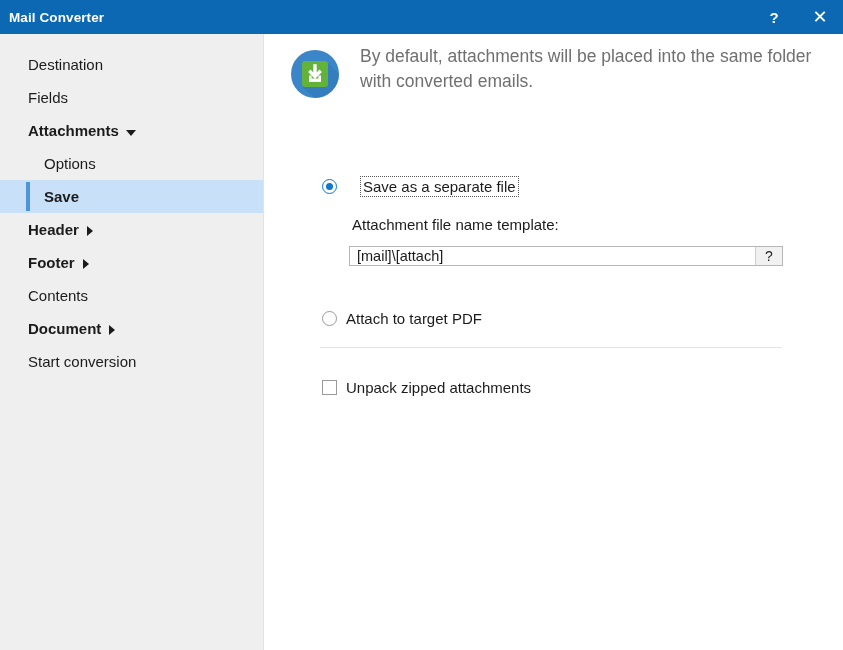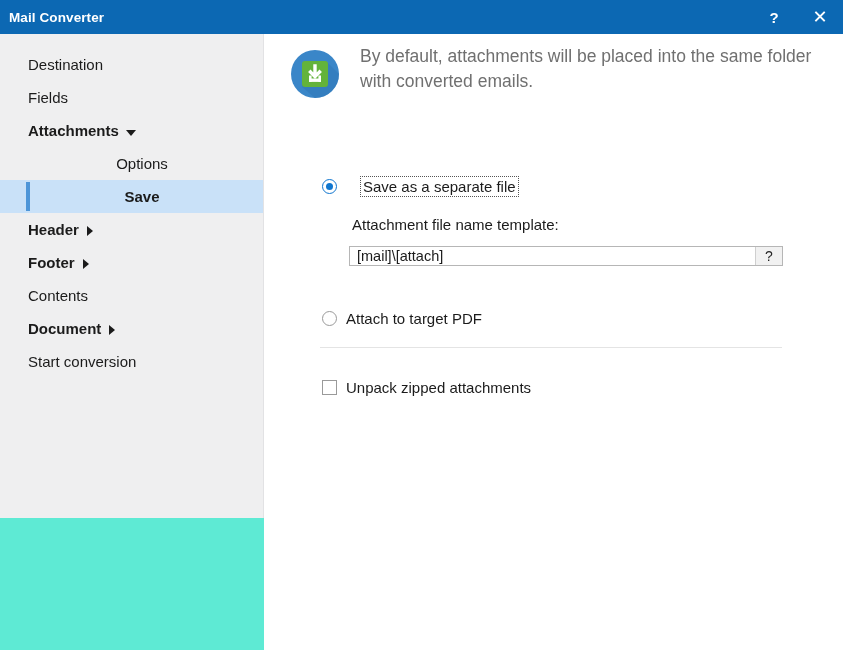--- a/index.html
+++ b/index.html
@@ -8,21 +8,21 @@
     width: 843px; height: 650px;
     background: #ffffff;
     font-family: "Liberation Sans", sans-serif;
     overflow: hidden;
   }
 
   #app {
     position: relative;
     width: 843px;
     height: 650px;
-    background: #5eead4;
+    background: #7f1d1d;
   }
 
   
   .titlebar {
     position: absolute;
     top: 0; left: 0;
     width: 843px; height: 34px;
     background: #0c68b3;
     display: flex;
     align-items: center;
@@ -45,38 +45,38 @@
     cursor: default;
   }
   .tb-btn.help { font-weight: bold; font-size: 15px; }
   .tb-btn.close { font-size: 18px; font-weight: 300; }
 
   
   .sidebar {
     position: absolute;
     top: 34px; left: 0;
     width: 264px;
-    height: 484px;
+    height: 616px;
     background: #efeff0;
     border-right: 1px solid #e2e2e4;
     padding-top: 14px;
   }
   .nav-item {
     position: relative;
     height: 33px;
     display: flex;
     align-items: center;
     font-size: 15px;
     color: #1b1b1b;
     cursor: default;
     white-space: nowrap;
   }
   .nav-item .lbl { display: inline-block; }
   .nav-top    { padding-left: 28px; }
-  .nav-sub    { padding-left: 21px; justify-content: center; }
+  .nav-sub    { padding-left: 44px; }
   .nav-bold   { font-weight: bold; }
   .nav-item.selected {
     background: #c9e1f8;
   }
   .nav-item.selected::before {
     content: "";
     position: absolute;
     left: 26px; top: 2px;
     width: 4px; height: 29px;
     background: #4d95d8;

